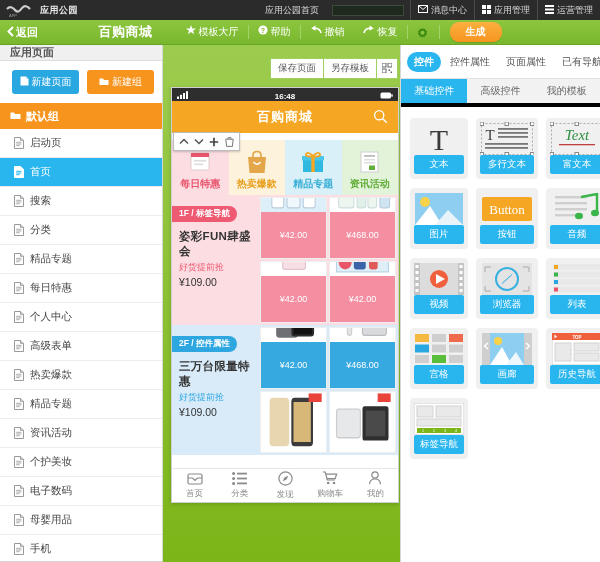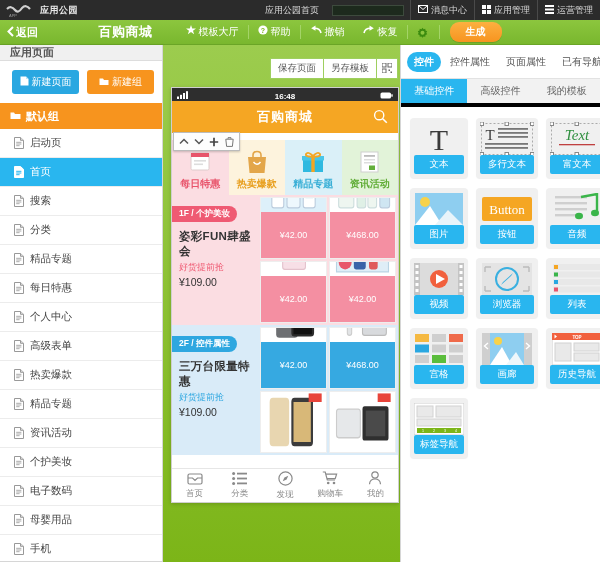--- a/index.html
+++ b/index.html
@@ -692,21 +692,21 @@
                   <rect x="9" y="13" width="11" height="1.5" fill="#ddd"></rect>
                   <rect x="14" y="16.5" width="6" height="4.5" fill="#63ae3a"></rect>
                 </svg></span>
      <span class="cat-label" style="color:#63ae3a">资讯活动</span>
    </div>
           </div>
 
         <div id="floors">
   <div class="floor" style="background:#fbdde2">
     <div class="floor-left">
-      <span class="floor-tag" style="background:#ef5a73">1F / 个护美妆</span>
+      <span class="floor-tag" style="background:#ef5a73">1F / 标签导航</span>
       <div class="floor-t1">姿彩FUN肆盛会</div>
       <div class="floor-t2" style="color:#ef5a73">好货提前抢</div>
       <div class="floor-price">¥109.00</div>
     </div>
     <div class="floor-right">
 
         <div class="prod">
           <span class="prod-art"><svg viewBox="0 0 60 42" width="100%" height="100%" preserveAspectRatio="none">
                       <rect width="60" height="42" fill="#ddf0fa"></rect>
                       <rect x="10" y="12" width="11" height="26" rx="2" fill="#fff" stroke="#bcd"></rect>

